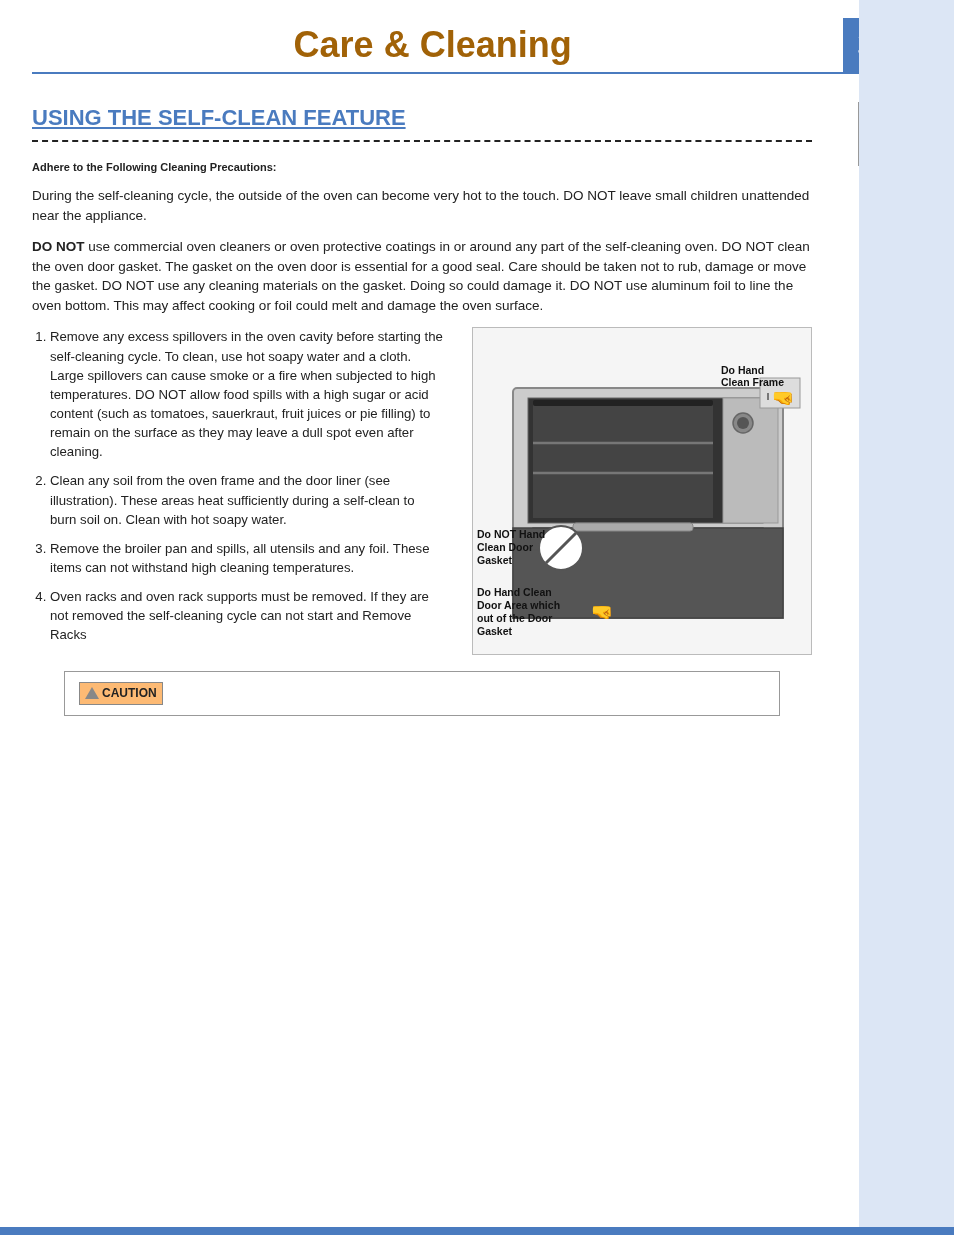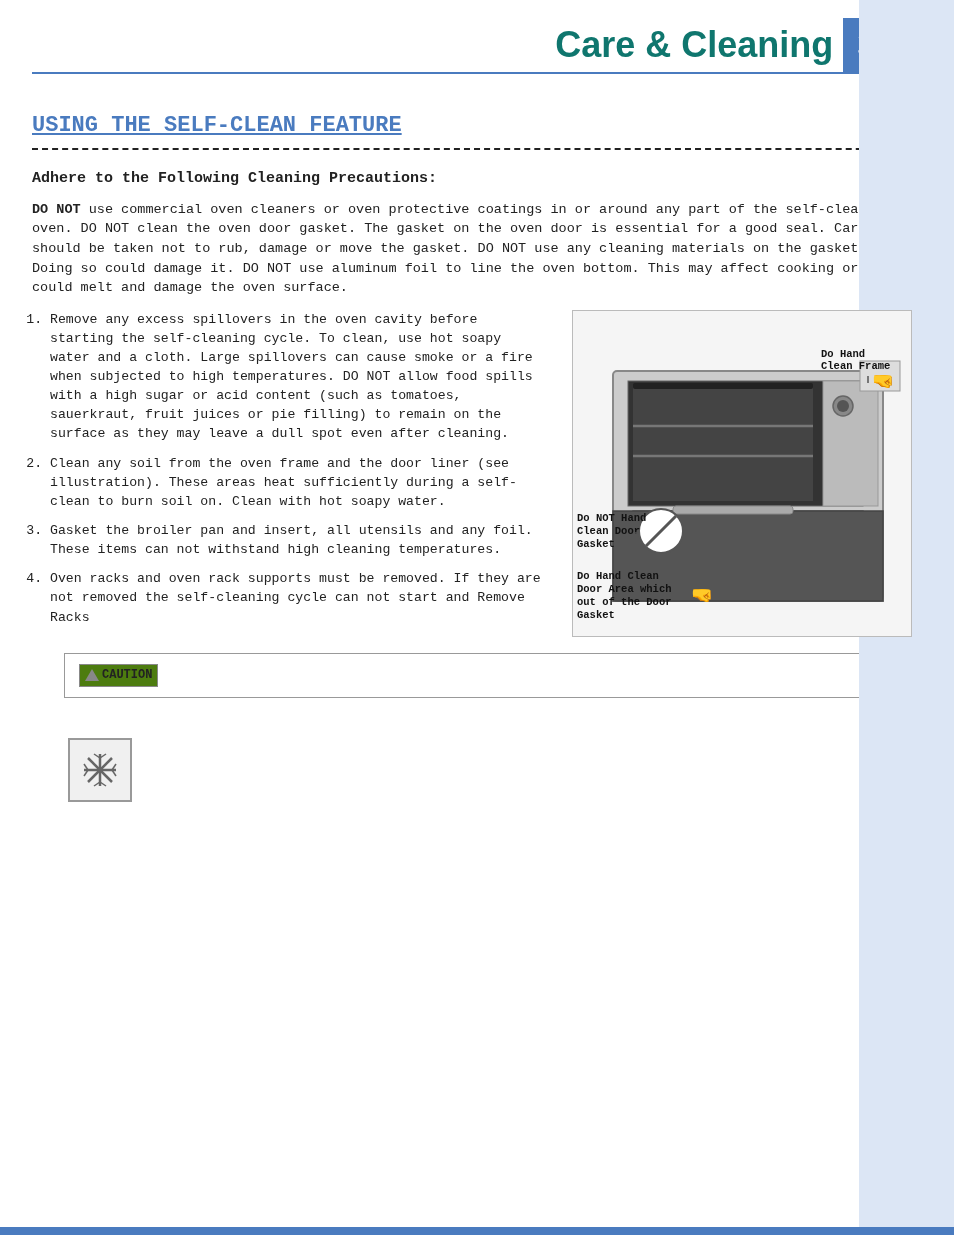--- a/index.html
+++ b/index.html
@@ -19,40 +19,39 @@
       display: flex;
       align-items: center;
       justify-content: flex-end;
       padding: 18px 0 0 0;
       border-bottom: 2.5px solid #4a7bbf;
       margin: 0 32px;
     }
     .header-title {
       font-size: 36px;
       font-weight: bold;
-      color: #0f766e;
+      color: #a16207;
       flex: 1;
-      text-align: right;
+      text-align: center;
       padding-right: 10px;
     }
     .header-page-num {
       background: #4a7bbf;
       color: #fff;
       font-size: 42px;
       font-weight: bold;
       padding: 4px 18px 4px 14px;
       line-height: 1.1;
     }
 
     
     .main-content {
       display: flex;
-      flex-direction: column;
-      margin: 16px 32px;
-      font-family: Liberation Mono, monospace;
+      flex-direction: row;
+      margin: 8px 32px;
     }
     .content-area {
       flex: 1;
       padding-right: 10px;
       padding-top: 20px;
     }
     .sidebar {
       width: 100px;
       padding-top: 20px;
       display: flex;
@@ -70,21 +69,21 @@
     }
     .dotted-line {
       border: none;
       border-top: 2.5px dashed #222;
       margin-bottom: 18px;
       width: 100%;
     }
 
     
     .sub-heading {
-      font-size: 15px;
+      font-size: 11px;
       font-weight: bold;
       margin-bottom: 6px;
     }
 
     
     .para {
       margin-bottom: 12px;
       font-size: 13.5px;
     }
 
@@ -172,21 +171,21 @@
       align-items: flex-start;
       gap: 8px;
       margin: 0 32px;
       margin-bottom: 20px;
       font-size: 13px;
     }
     .caution-badge {
       display: inline-flex;
       align-items: center;
       gap: 3px;
-      background: #4d7c0f;
+      background: #fdba74;
       border: 1.5px solid #888;
       padding: 2px 5px;
       font-size: 12px;
       font-weight: bold;
       white-space: nowrap;
       flex-shrink: 0;
     }
     .caution-triangle {
       width: 0;
       height: 0;
@@ -258,34 +257,35 @@
     <div class="content-area">
 
       <div class="section-heading">USING THE SELF-CLEAN FEATURE</div>
       <hr class="dotted-line">
 
       <div class="sub-heading">Adhere to the Following Cleaning Precautions:</div>
 
       <ul class="bullet-list">
       </ul>
 
+      <p class="para">During the self-cleaning cycle, the outside of the oven can become very hot to the touch. DO NOT leave small children unattended near the appliance.</p>
 
 
       <p class="para">
         <span class="bold">DO NOT</span><span> use commercial oven cleaners or oven protective coatings in or around any part of the self-cleaning oven. DO NOT clean the oven door gasket. The gasket on the oven door is essential for a good seal. Care should be taken not to rub, damage or move the gasket. DO NOT use any cleaning materials on the gasket. Doing so could damage it. DO NOT use aluminum foil to line the oven bottom. This may affect cooking or foil could melt and damage the oven surface.</span>
       </p>
 
 
       <div class="lower-section">
 
         <div class="list-area">
           <ol>
             <li>Remove any excess spillovers in the oven cavity before starting the self-cleaning cycle. To clean, use hot soapy water and a cloth. Large spillovers can cause smoke or a fire when subjected to high temperatures. DO NOT allow food spills with a high sugar or acid content (such as tomatoes, sauerkraut, fruit juices or pie filling) to remain on the surface as they may leave a dull spot even after cleaning.</li>
             <li>Clean any soil from the oven frame and the door liner (see illustration). These areas heat sufficiently during a self-clean to burn soil on. Clean with hot soapy water.</li>
-            <li>Gasket the broiler pan and insert, all utensils and any foil. These items can not withstand high cleaning temperatures.</li>
+            <li>Remove the broiler pan and spills, all utensils and any foil. These items can not withstand high cleaning temperatures.</li>
             <li>Oven racks and oven rack supports must be removed. If they are not removed the self-cleaning cycle can not start and Remove Racks</li>
           </ol>
         </div>
 
         <div class="oven-image-area">
           <svg viewBox="0 0 340 310" width="340" height="310">
 
             <rect x="40" y="60" width="270" height="230" rx="4" fill="#ccc" stroke="#888" stroke-width="2"></rect>
 
             <polygon points="40,290 310,290 290,200 60,200" fill="#888" stroke="#666" stroke-width="1.5"></polygon>

